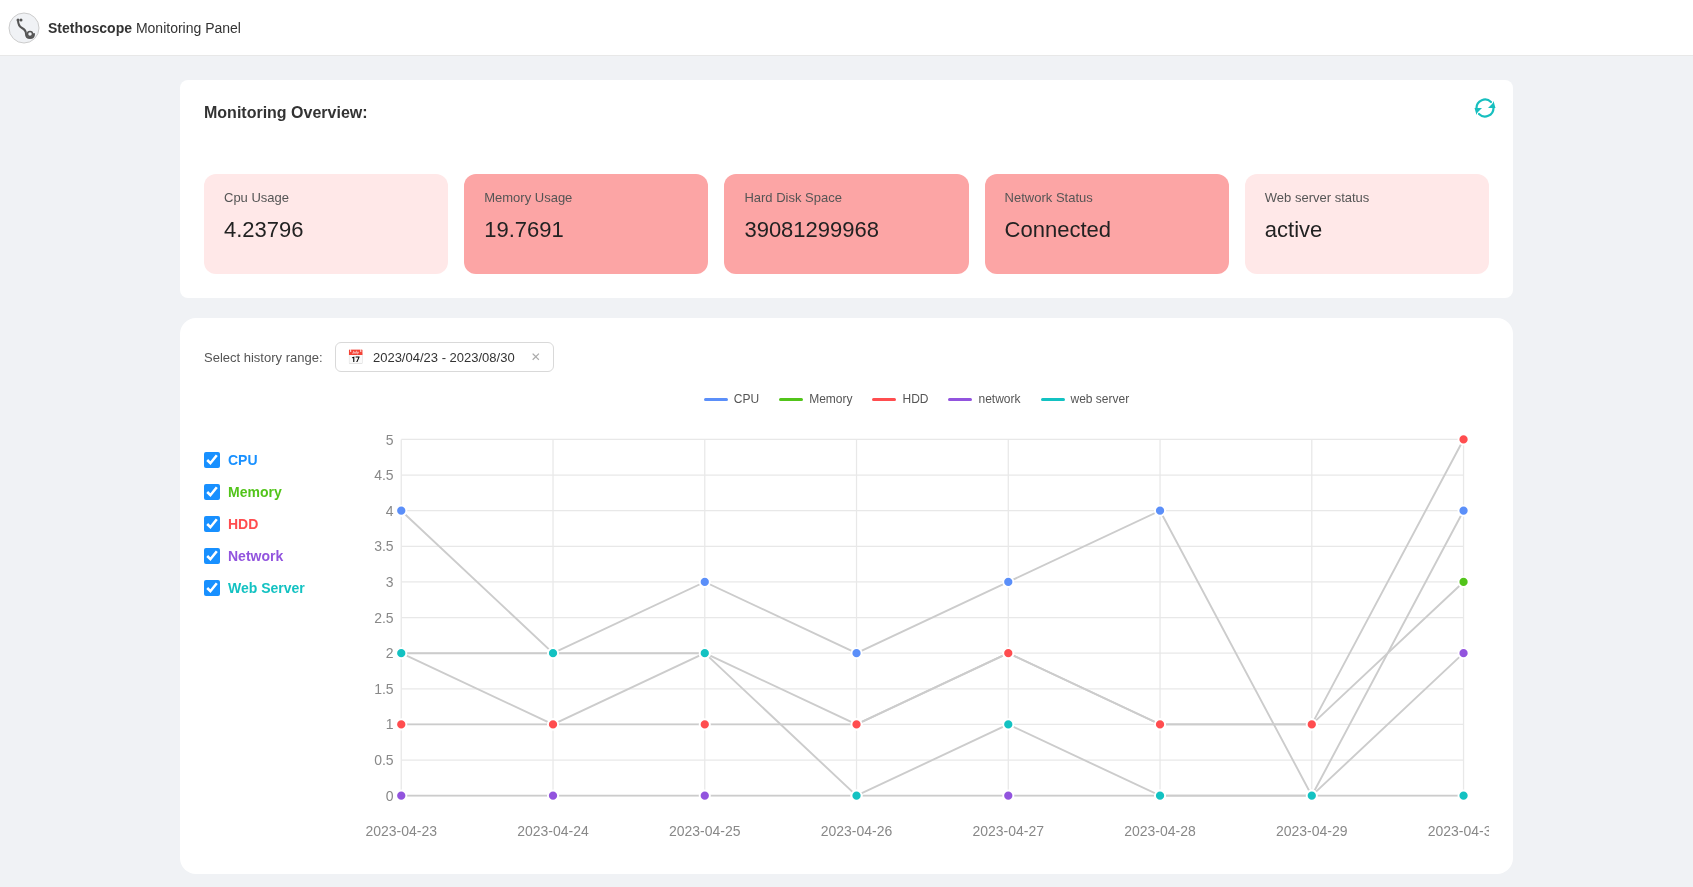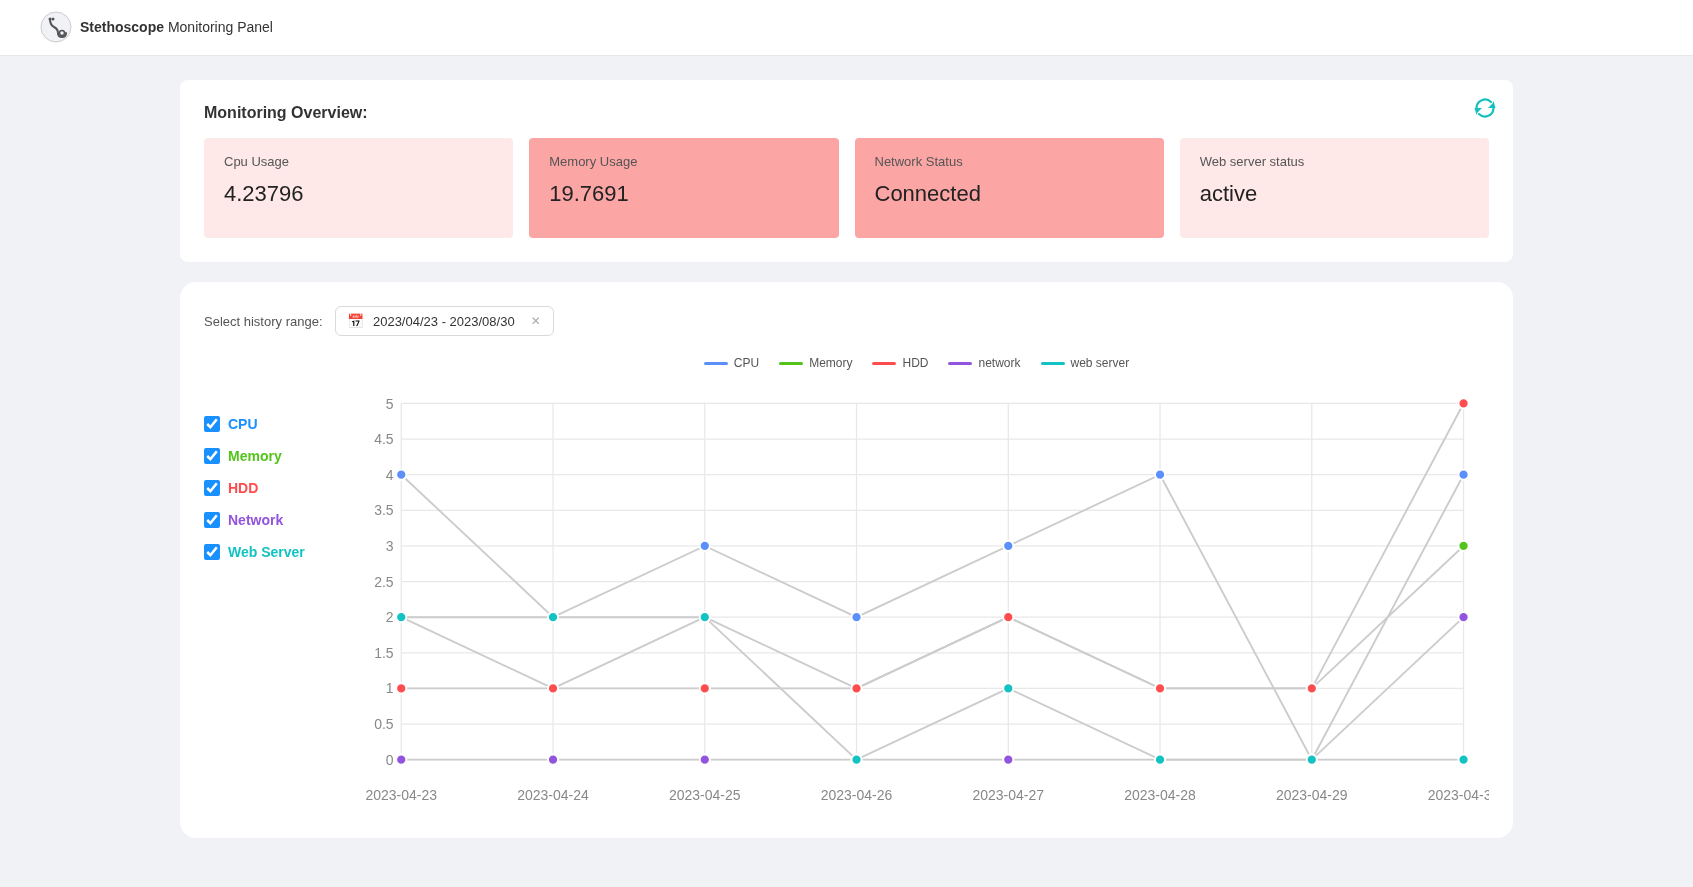--- a/index.html
+++ b/index.html
@@ -5,23 +5,23 @@
     * { box-sizing: border-box; margin: 0; padding: 0; }
     body {
       font-family: -apple-system, BlinkMacSystemFont, 'Segoe UI', sans-serif;
       background: #f0f2f5;
       color: #333;
       font-size: 14px;
     }
     
     .header {
       background: #fff;
-      padding: 12px 40px;
-      display: flex;
-      align-items: flex-end;
+      padding: 12px 8px;
+      display: flex;
+      align-items: center;
       border-bottom: 1px solid #e8e8e8;
       height: 56px;
     }
     .logo-area {
       display: flex;
       align-items: center;
       gap: 8px;
     }
     .logo-icon {
       width: 32px;
@@ -53,23 +53,24 @@
       cursor: pointer;
       color: #1dbfbf;
       font-size: 22px;
     }
     .metrics-row {
       display: flex;
       gap: 16px;
     }
     .metric-card {
       flex: 1;
-      border-radius: 4px;
+      border-radius: 12px;
       padding: 16px 20px;
       min-height: 100px;
+      margin-top: 36px;
     }
     .metric-card.pink { background: #ffe8e8; }
     .metric-card.green { background: #fca5a5; }
     .metric-label {
       font-size: 13px;
       color: #555;
       margin-bottom: 12px;
     }
     .metric-value {
       font-size: 22px;
@@ -205,20 +206,24 @@
       </svg>
     </button>
     <div class="metrics-row" id="metrics-row">
     <div class="metric-card pink">
     <div class="metric-label">Cpu Usage</div>
     <div class="metric-value">4.23796</div>
   </div>
         <div class="metric-card green">
     <div class="metric-label">Memory Usage</div>
     <div class="metric-value">19.7691</div>
+  </div>
+        <div class="metric-card green">
+    <div class="metric-label">Hard Disk Space</div>
+    <div class="metric-value">39081299968</div>
   </div>
         <div class="metric-card green">
     <div class="metric-label">Network Status</div>
     <div class="metric-value">Connected</div>
   </div>
         <div class="metric-card pink">
     <div class="metric-label">Web server status</div>
     <div class="metric-value">active</div>
   </div>
       </div>

